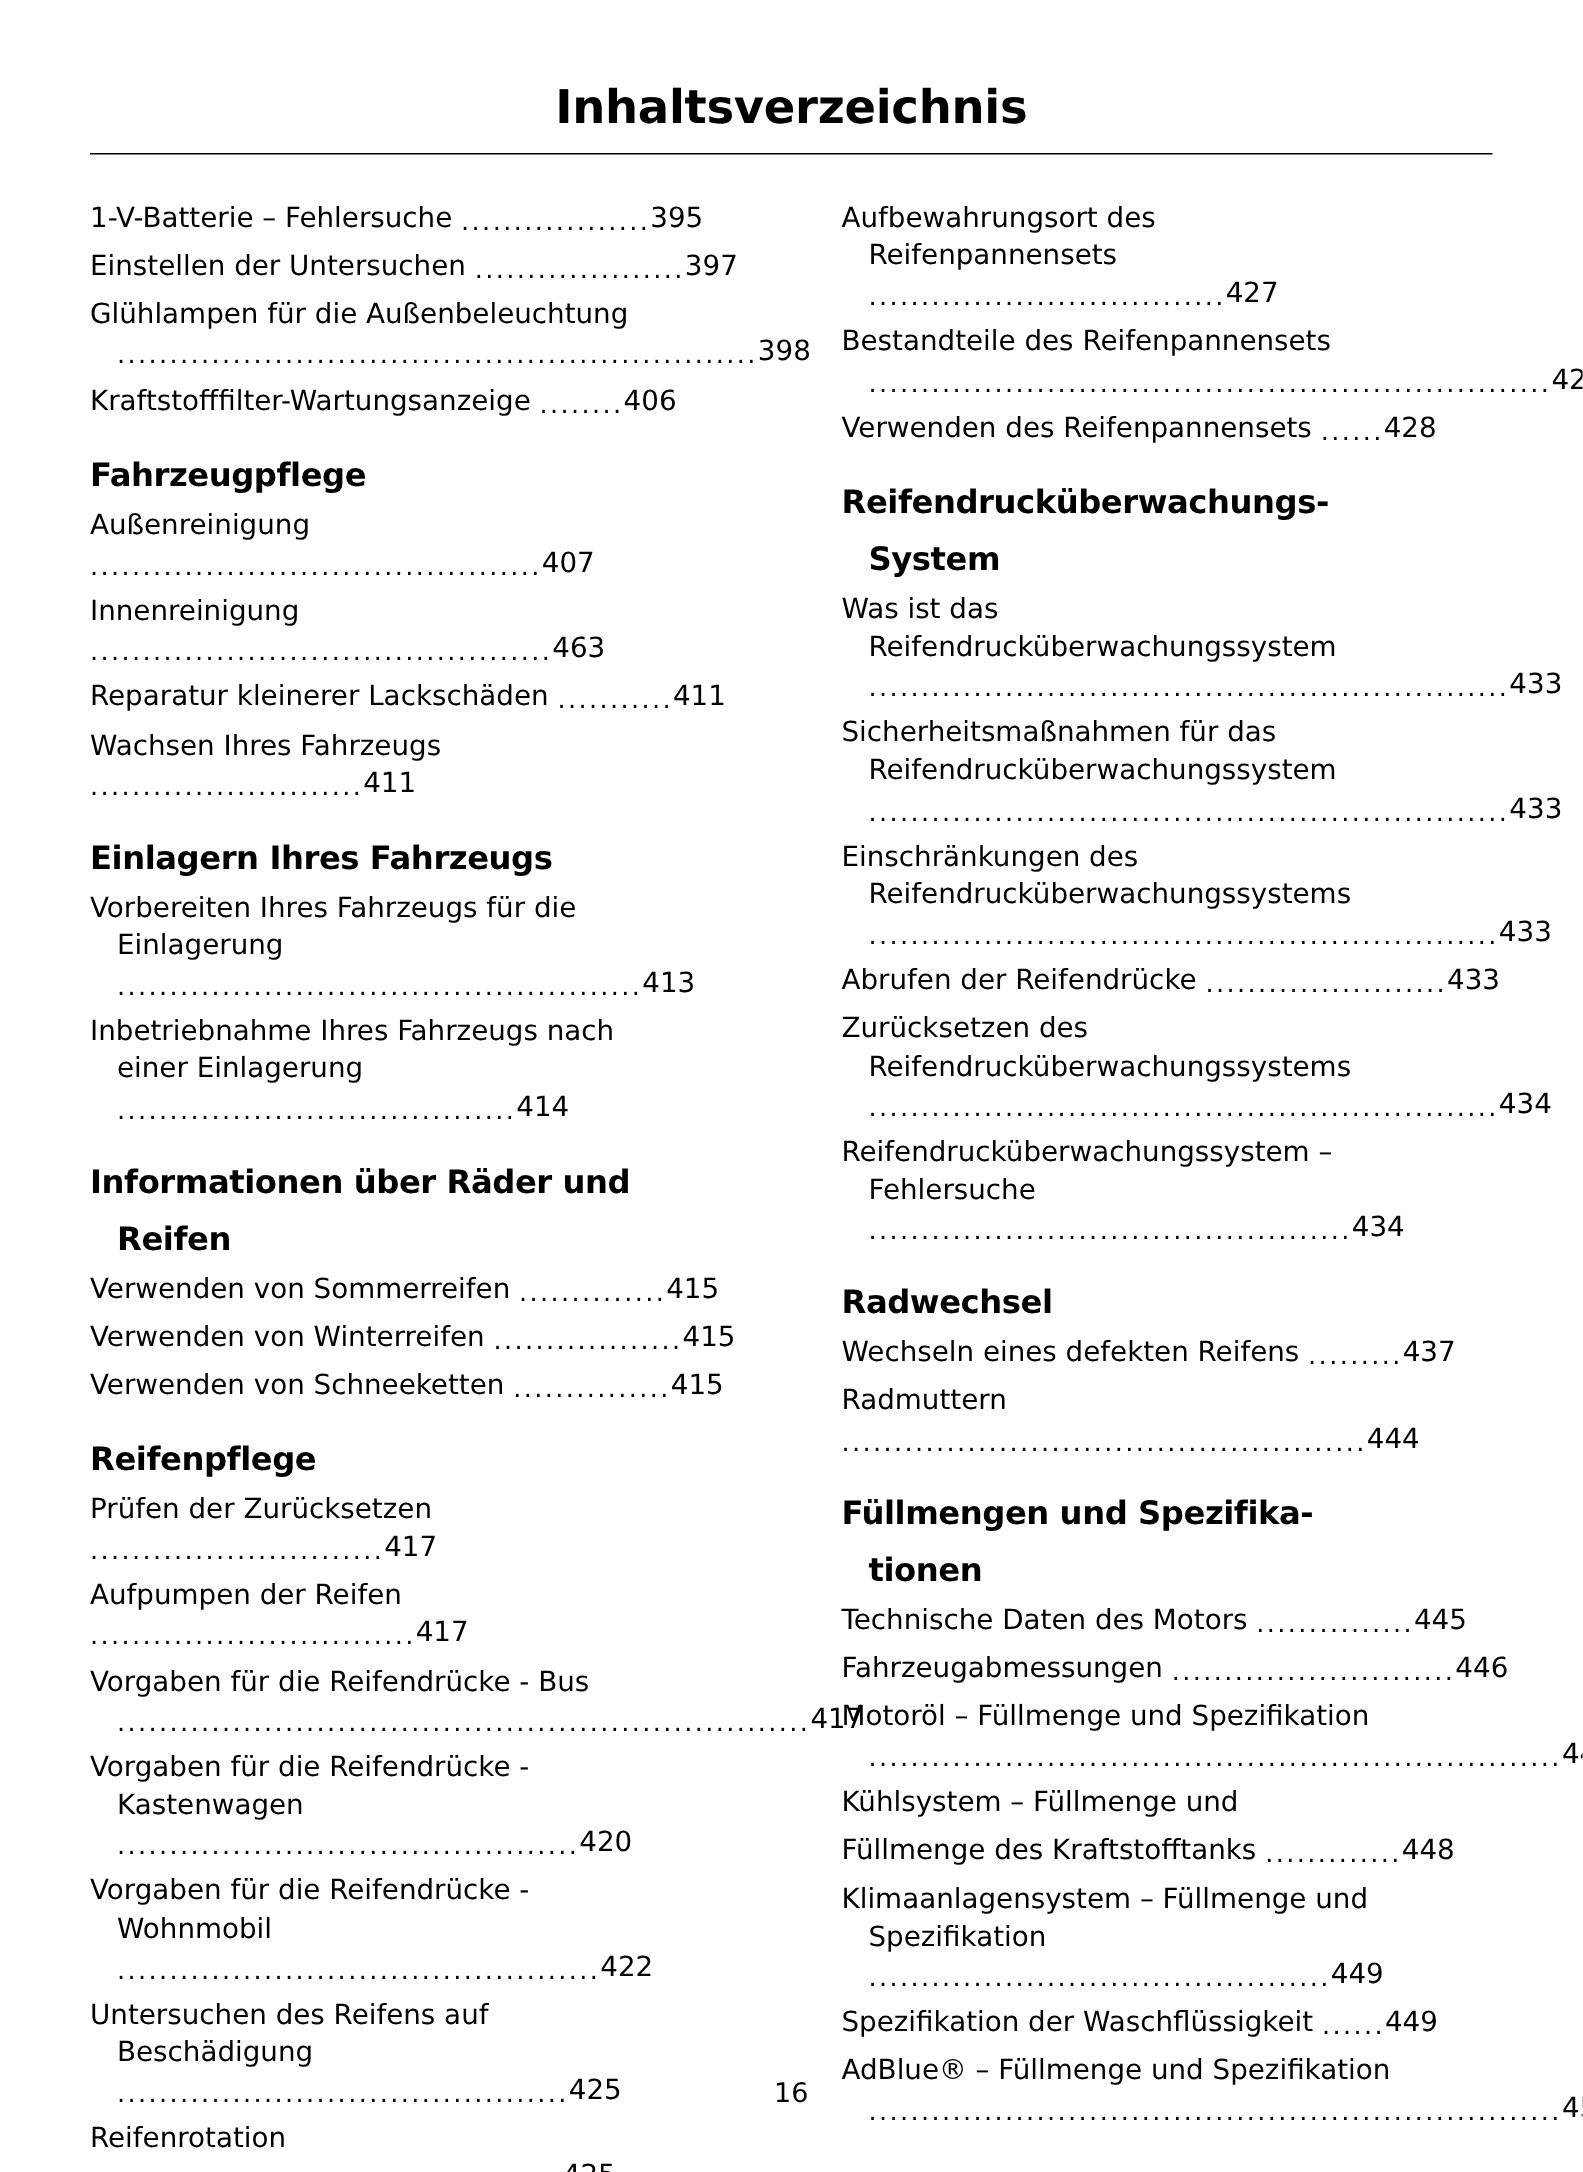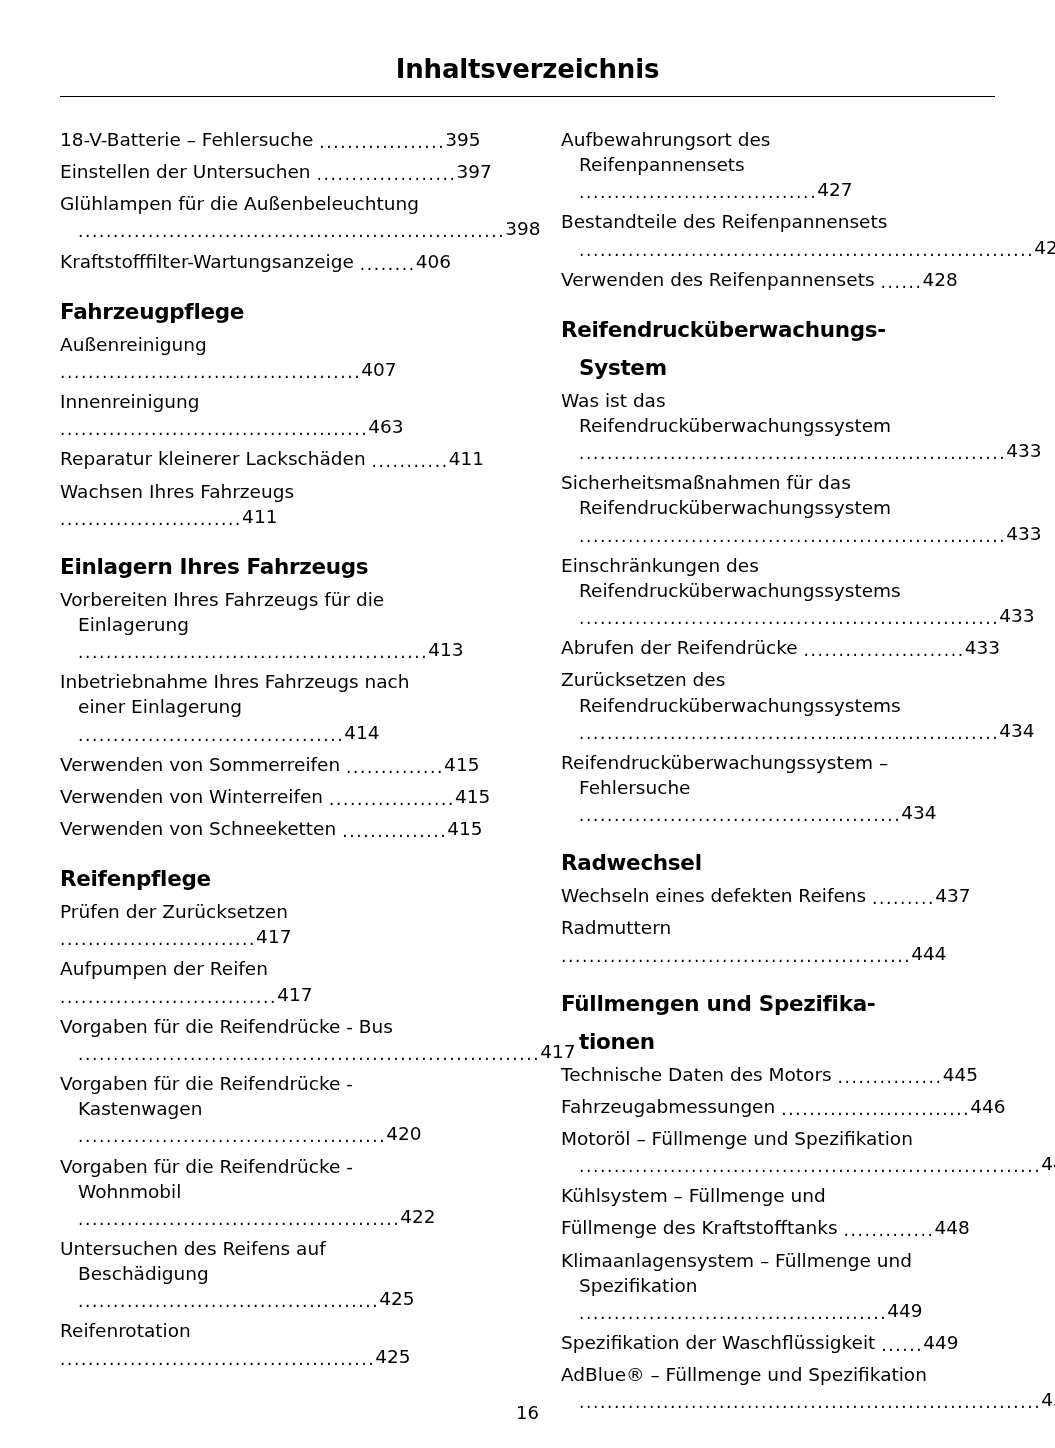--- a/index.html
+++ b/index.html
@@ -17,21 +17,21 @@
   }
   .page {
     width: 1055px;
     height: 1448px;
     box-sizing: border-box;
     padding: 40px 60px 0 60px;
     position: relative;
   }
   .doc-title {
     text-align: center;
-    font-size: 26px;
+    font-size: 31px;
     font-weight: bold;
     letter-spacing: -0.2px;
     padding-bottom: 12px;
     margin-top: 14px;
   }
   .title-rule {
     border-bottom: 1.6px solid #000;
     margin-bottom: 30px;
   }
   .columns {
@@ -78,49 +78,50 @@
     display: block;
     padding-left: 18px;
     text-align: right;
     letter-spacing: 0;
   }
   .dotline .dots {
     letter-spacing: 1.6px;
   }
   .page-number {
     position: absolute;
-    bottom: 25px;
+    bottom: 42px;
     left: 0;
     width: 100%;
     text-align: center;
     font-size: 18px;
   }
 </style>
 </head>
 <body>
 
 <div class="page">
 
   <div class="doc-title">Inhaltsverzeichnis</div>
   <div class="title-rule"></div>
 
   <div class="columns">
     <div class="column" id="col-left">
-        <div class="entry"><span>18-V-Batterie – Fehlersuche</span> <span class="dots">..................</span><span class="pnum">395</span></div>
+        <div class="entry"><span>1-V-Batterie – Fehlersuche</span> <span class="dots">..................</span><span class="pnum">395</span></div>
         <div class="entry"><span>Einstellen der Untersuchen</span> <span class="dots">....................</span><span class="pnum">397</span></div>
         <div class="entry"><span>Glühlampen für die Außenbeleuchtung</span><span class="dotline"><span class="dots">.............................................................</span><span class="pnum">398</span></span></div>
         <div class="entry"><span>Kraftstofffilter-Wartungsanzeige</span> <span class="dots">........</span><span class="pnum">406</span></div>
         <div class="section-heading"><span>Fahrzeugpflege</span></div>
         <div class="entry"><span>Außenreinigung</span> <span class="dots">...........................................</span><span class="pnum">407</span></div>
         <div class="entry"><span>Innenreinigung</span> <span class="dots">............................................</span><span class="pnum">463</span></div>
         <div class="entry"><span>Reparatur kleinerer Lackschäden</span> <span class="dots">...........</span><span class="pnum">411</span></div>
         <div class="entry"><span>Wachsen Ihres Fahrzeugs</span> <span class="dots">..........................</span><span class="pnum">411</span></div>
         <div class="section-heading"><span>Einlagern Ihres Fahrzeugs</span></div>
         <div class="entry"><span>Vorbereiten Ihres Fahrzeugs für die</span><span class="line2"><span>Einlagerung</span> <span class="dots">..................................................</span><span class="pnum">413</span></span></div>
         <div class="entry"><span>Inbetriebnahme Ihres Fahrzeugs nach</span><span class="line2"><span>einer Einlagerung</span> <span class="dots">......................................</span><span class="pnum">414</span></span></div>
+        <div class="section-heading"><span>Informationen über Räder und</span><span class="cont">Reifen</span></div>
         <div class="entry"><span>Verwenden von Sommerreifen</span> <span class="dots">..............</span><span class="pnum">415</span></div>
         <div class="entry"><span>Verwenden von Winterreifen</span> <span class="dots">..................</span><span class="pnum">415</span></div>
         <div class="entry"><span>Verwenden von Schneeketten</span> <span class="dots">...............</span><span class="pnum">415</span></div>
         <div class="section-heading"><span>Reifenpflege</span></div>
         <div class="entry"><span>Prüfen der Zurücksetzen</span> <span class="dots">............................</span><span class="pnum">417</span></div>
         <div class="entry"><span>Aufpumpen der Reifen</span> <span class="dots">...............................</span><span class="pnum">417</span></div>
         <div class="entry"><span>Vorgaben für die Reifendrücke - Bus</span><span class="dotline"><span class="dots">..................................................................</span><span class="pnum">417</span></span></div>
         <div class="entry"><span>Vorgaben für die Reifendrücke -</span><span class="line2"><span>Kastenwagen</span> <span class="dots">............................................</span><span class="pnum">420</span></span></div>
         <div class="entry"><span>Vorgaben für die Reifendrücke -</span><span class="line2"><span>Wohnmobil</span> <span class="dots">..............................................</span><span class="pnum">422</span></span></div>
         <div class="entry"><span>Untersuchen des Reifens auf</span><span class="line2"><span>Beschädigung</span> <span class="dots">...........................................</span><span class="pnum">425</span></span></div>

